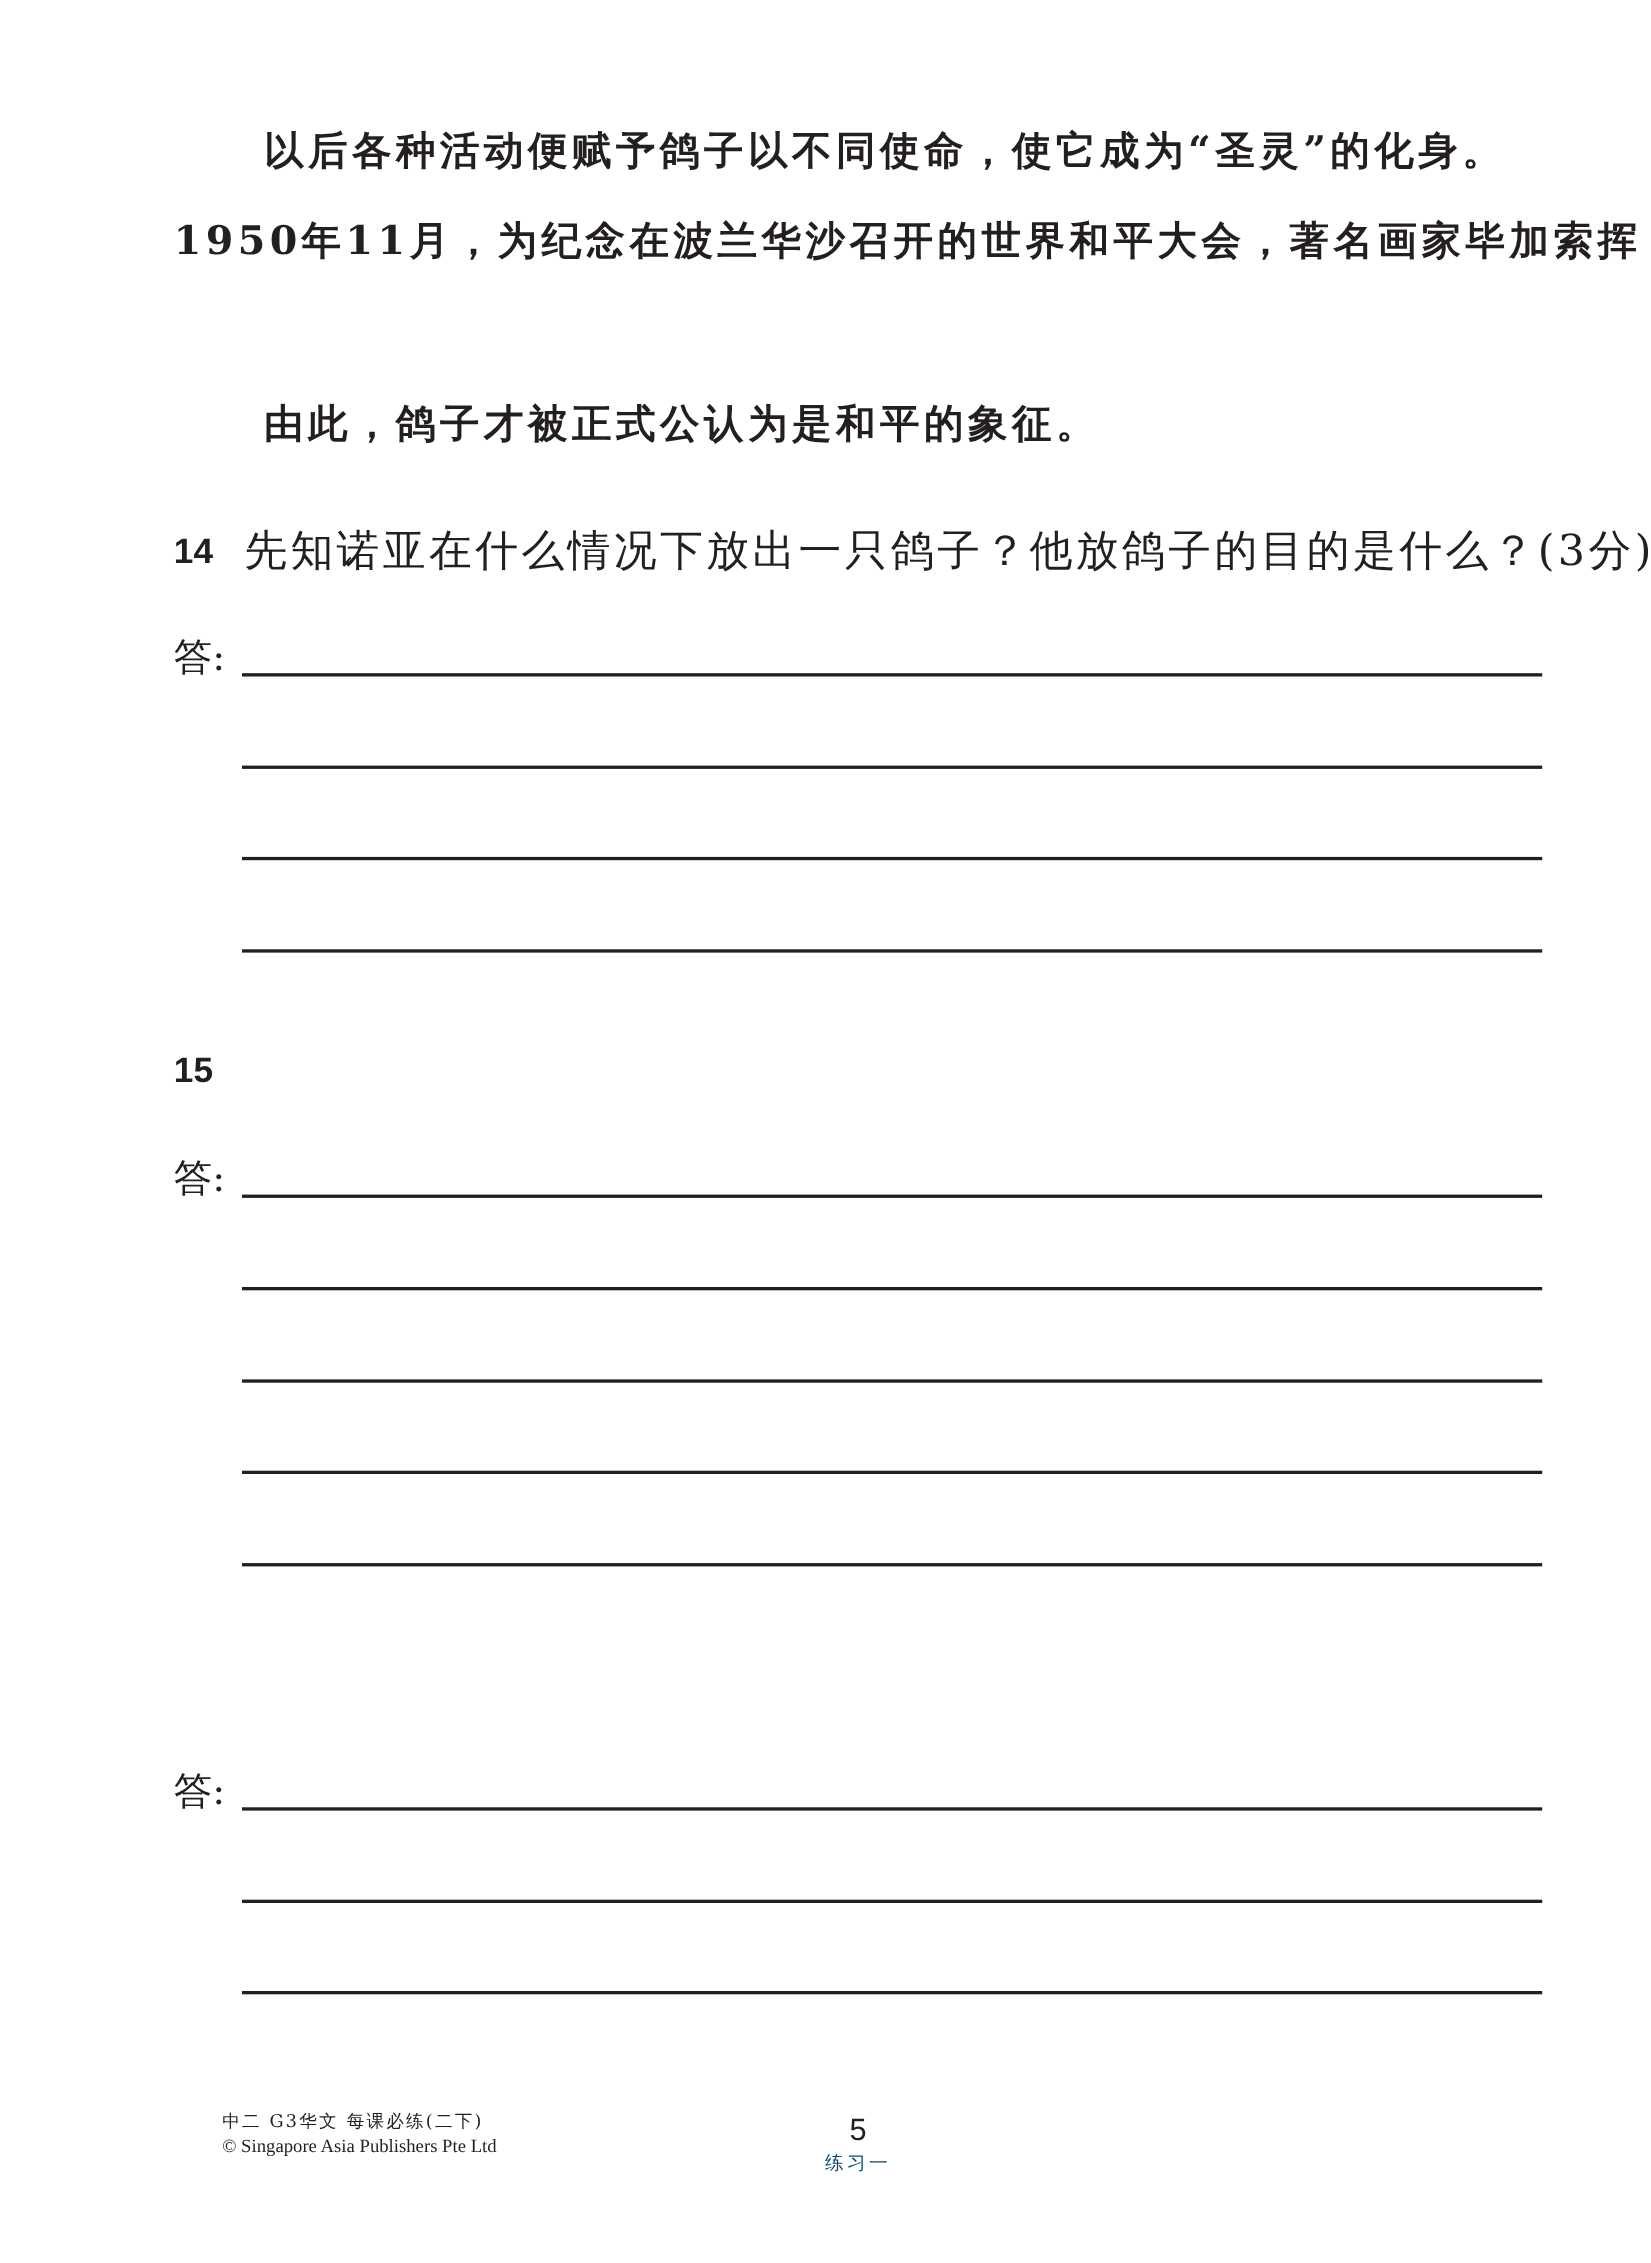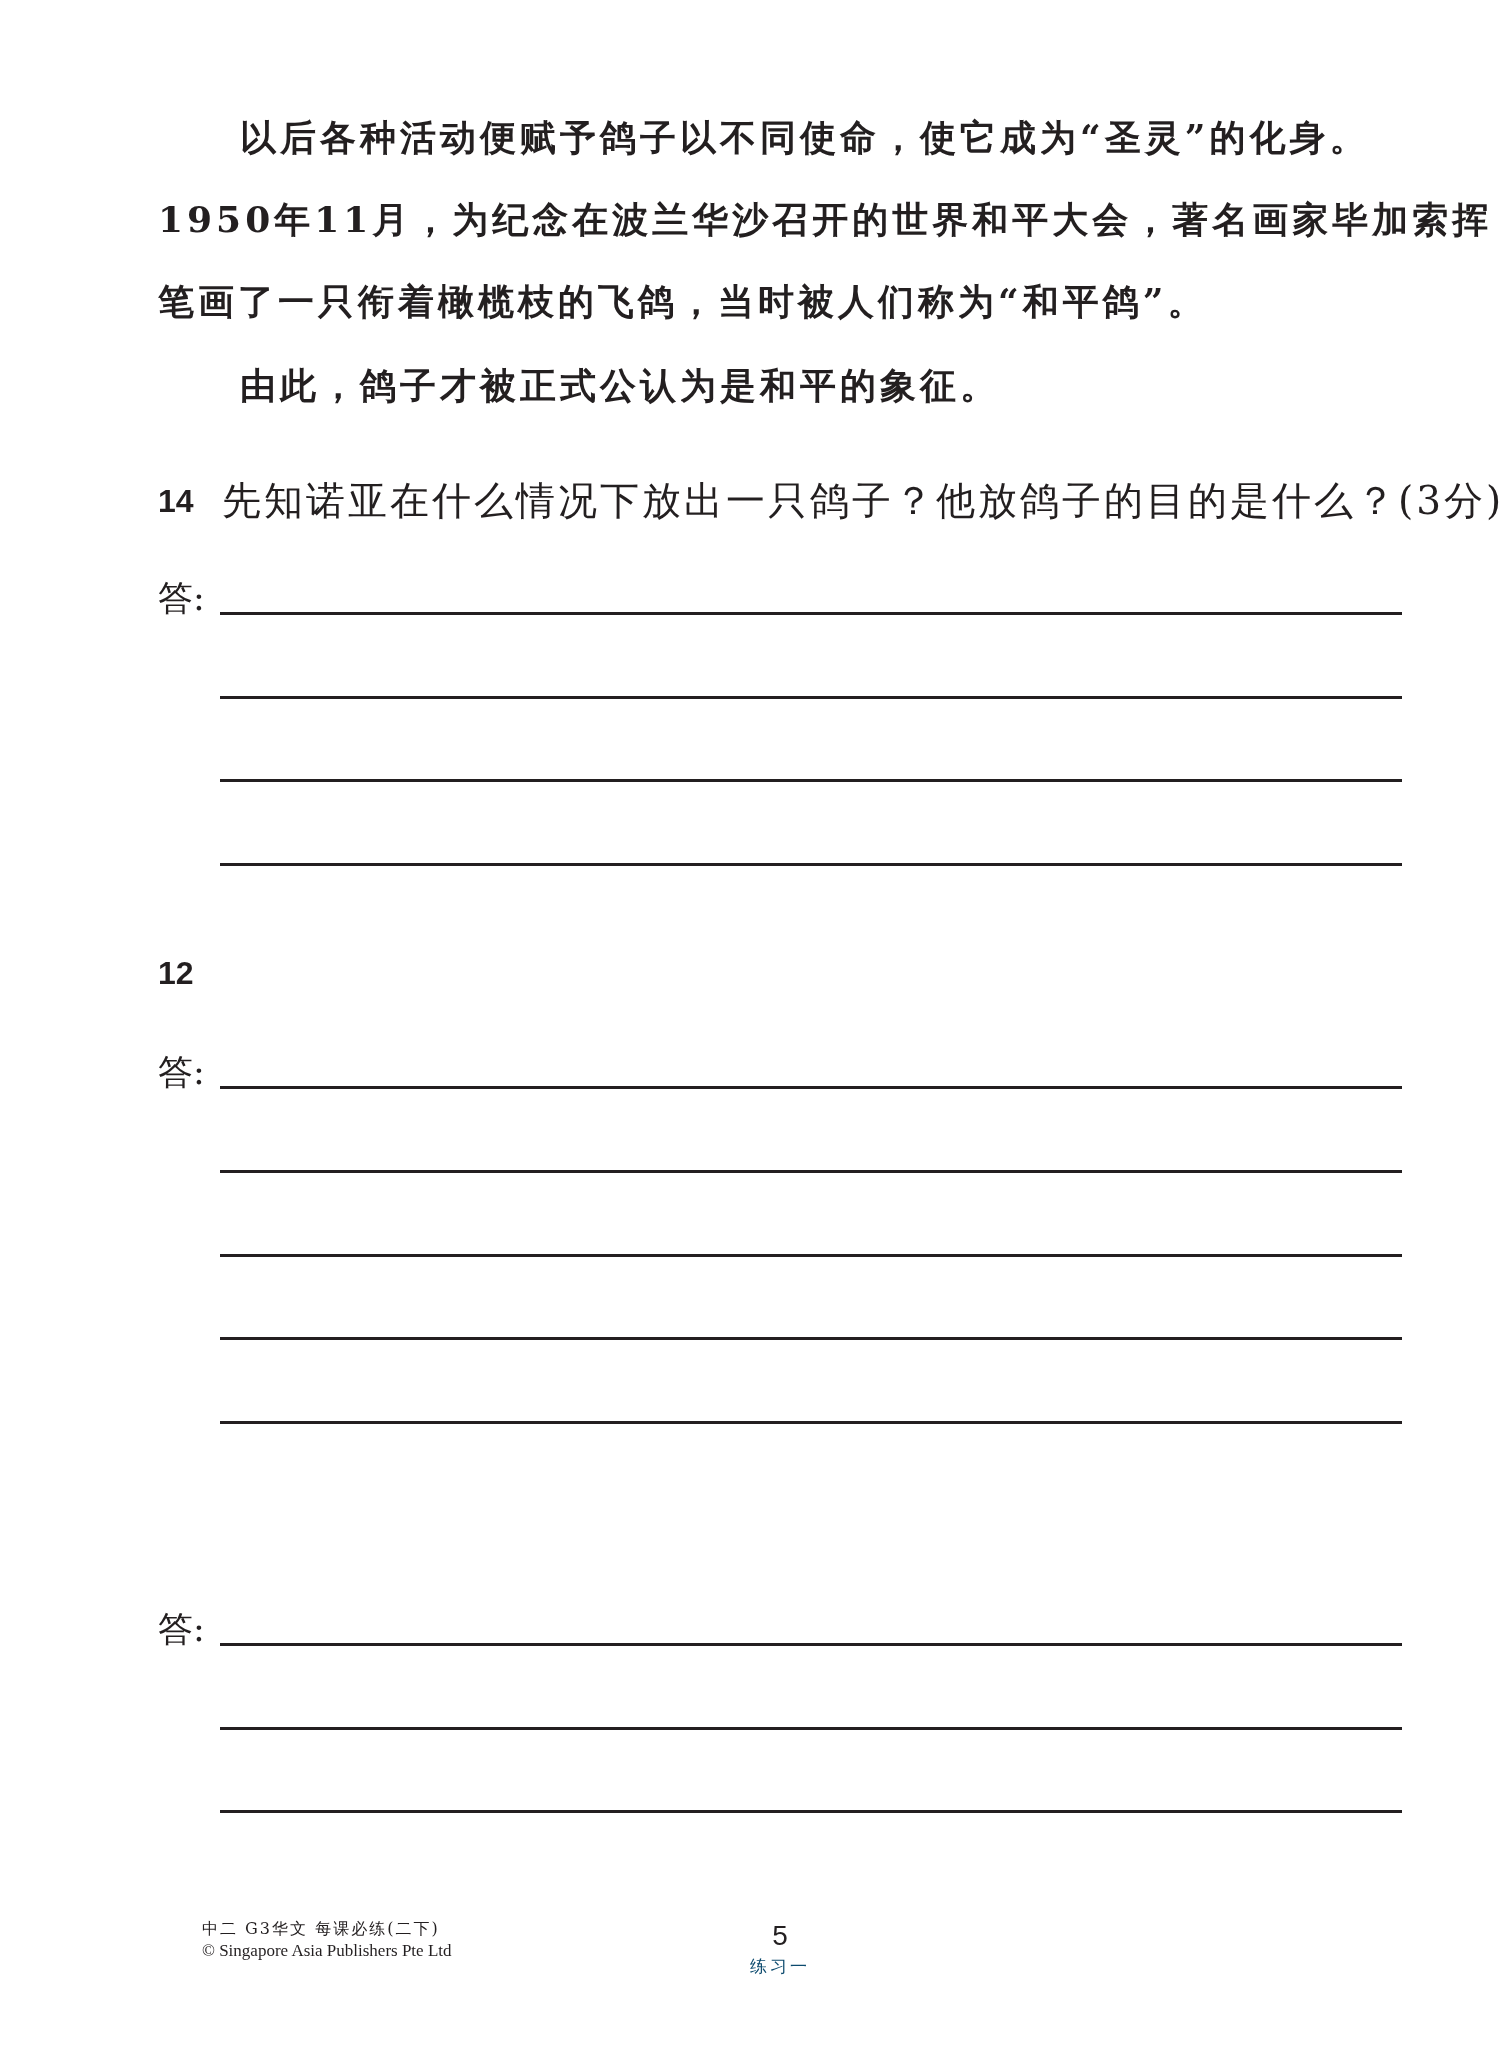--- a/index.html
+++ b/index.html
@@ -104,38 +104,37 @@
   }
 </style>
 </head>
 <body>
 
 <div class="page">
 
   <div class="para" style="top:96px;">
     <span class="para-line indent">以后各种活动便赋予鸽子以不同使命，使它成为“圣灵”的化身。</span>
     <span class="para-line">1950年11月，为纪念在波兰华沙召开的世界和平大会，著名画家毕加索挥</span>
-    <span class="para-line">笔画了一只衔着橄榄枝的飞鸽，当时被人们称为“和平鸽”。</span>
   </div>
   <div class="para" style="top:344px;">
     <span class="para-line indent">由此，鸽子才被正式公认为是和平的象征。</span>
   </div>
 
   <div class="question" style="top:476px;">
     <span class="q-num">14</span>
     <span class="q-text">先知诺亚在什么情况下放出一只鸽子？他放鸽子的目的是什么？(3分)</span>
   </div>
   <div class="answer-label" style="top:578px;">答:</div>
   <div class="answer-line" style="top:612px;"></div>
   <div class="answer-line" style="top:696px;"></div>
   <div class="answer-line" style="top:779px;"></div>
   <div class="answer-line" style="top:863px;"></div>
 
   <div class="question" style="top:948px;">
-    <span class="q-num">12</span>
+    <span class="q-num">15</span>
   </div>
   <div class="answer-label" style="top:1052px;">答:</div>
   <div class="answer-line" style="top:1086px;"></div>
   <div class="answer-line" style="top:1170px;"></div>
   <div class="answer-line" style="top:1254px;"></div>
   <div class="answer-line" style="top:1337px;"></div>
   <div class="answer-line" style="top:1421px;"></div>
 
   <div class="answer-label" style="top:1609px;">答:</div>
   <div class="answer-line" style="top:1643px;"></div>

